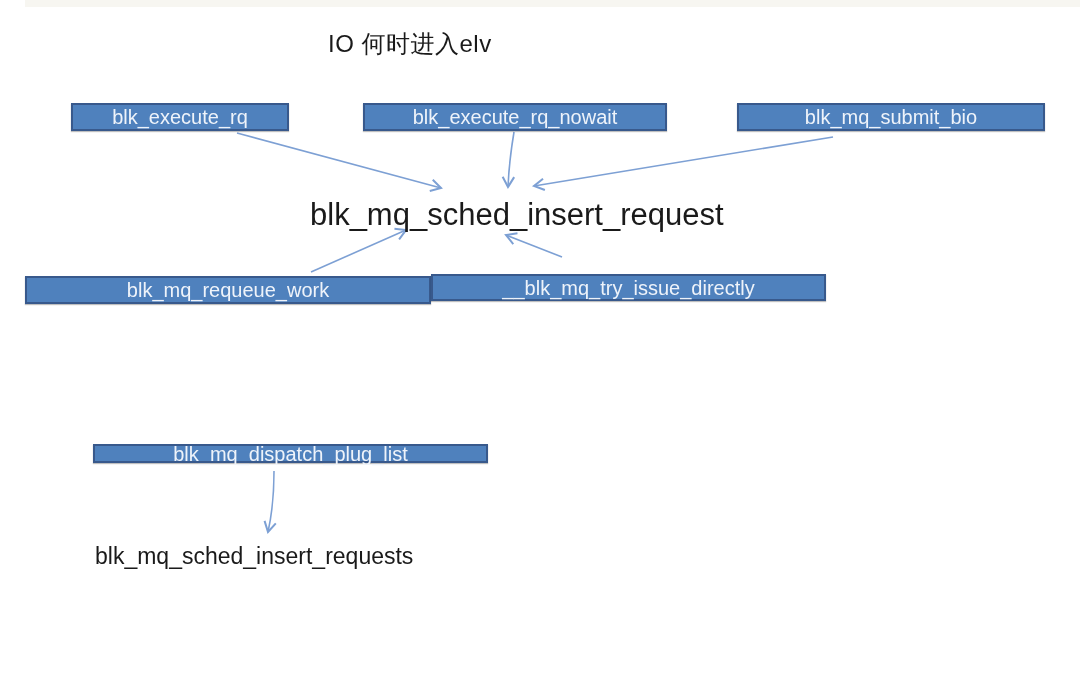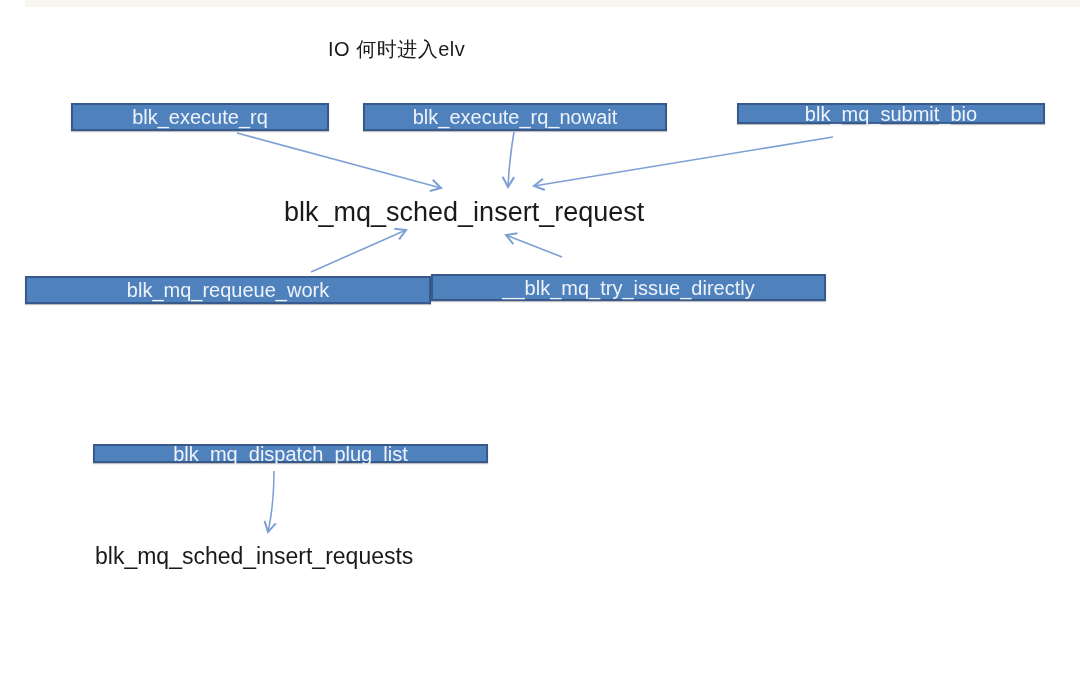--- a/index.html
+++ b/index.html
@@ -15,22 +15,22 @@
     font-family:"Liberation Sans", sans-serif;
     position:relative;
     overflow:hidden;
   }
   .canvas{position:absolute;inset:0;}
   .top-strip{
     position:absolute;left:25px;top:0;right:0;height:7px;
     background:#f7f6f1;
   }
   .title{
-    position:absolute;left:328px;top:36px;
-    font-size:20px;color:var(--ink);
+    position:absolute;left:328px;top:28px;
+    font-size:24px;color:var(--ink);
     letter-spacing:0.5px;
     white-space:nowrap;
   }
   .node-box{
     position:absolute;
     background:var(--accent);
     border:2px solid var(--accent-border);
     box-sizing:border-box;
     display:flex;align-items:center;justify-content:center;
     box-shadow:0 1px 1px rgba(0,0,0,0.25);
@@ -39,21 +39,21 @@
     color:#eef3fa;
     font-size:20px;
     line-height:1;
     white-space:nowrap;
   }
   .text-node{
     position:absolute;
     color:var(--ink);
     white-space:nowrap;
   }
-  #insert-request{left:284px;top:197px;font-size:27px;}
+  #insert-request{left:310px;top:197px;font-size:31px;}
   #insert-requests{left:95px;top:543px;font-size:23px;}
   svg.edges{position:absolute;left:0;top:0;width:1080px;height:681px;pointer-events:none;}
   svg.edges path.edge{stroke:var(--arrow);stroke-width:1.6;fill:none;}
   #arrowhead path{stroke:var(--arrow);stroke-width:1.4;fill:none;}
 </style>
 </head>
 <body>
 
 <div class="canvas">
 
@@ -68,29 +68,29 @@
       </marker>
     </defs>
     <path class="edge" d="M 237 133 L 441 188" marker-end="url(#arrowhead)"></path>
     <path class="edge" d="M 514 132 Q 509 162 508 187" marker-end="url(#arrowhead)"></path>
     <path class="edge" d="M 833 137 L 534 186" marker-end="url(#arrowhead)"></path>
     <path class="edge" d="M 311 272 L 406 230" marker-end="url(#arrowhead)"></path>
     <path class="edge" d="M 562 257 L 506 235" marker-end="url(#arrowhead)"></path>
     <path class="edge" d="M 274 471 Q 274 505 268 532" marker-end="url(#arrowhead)"></path>
   </svg>
 
-  <div class="node-box" style="left:71px;top:103px;width:258px;height:28px;">
+  <div class="node-box" style="left:71px;top:103px;width:218px;height:28px;">
     <span>blk_execute_rq</span>
   </div>
 
   <div class="node-box" style="left:363px;top:103px;width:304px;height:28px;">
     <span>blk_execute_rq_nowait</span>
   </div>
 
-  <div class="node-box" style="left:737px;top:103px;width:308px;height:21px;">
+  <div class="node-box" style="left:737px;top:103px;width:308px;height:28px;">
     <span>blk_mq_submit_bio</span>
   </div>
 
   <div class="node-box" style="left:17px;top:276px;width:406px;height:28px;margin-left:8px;">
     <span>blk_mq_requeue_work</span>
   </div>
 
   <div class="node-box" style="left:383px;top:274px;width:395px;height:27px;margin-left:48px;">
     <span>__blk_mq_try_issue_directly</span>
   </div>

